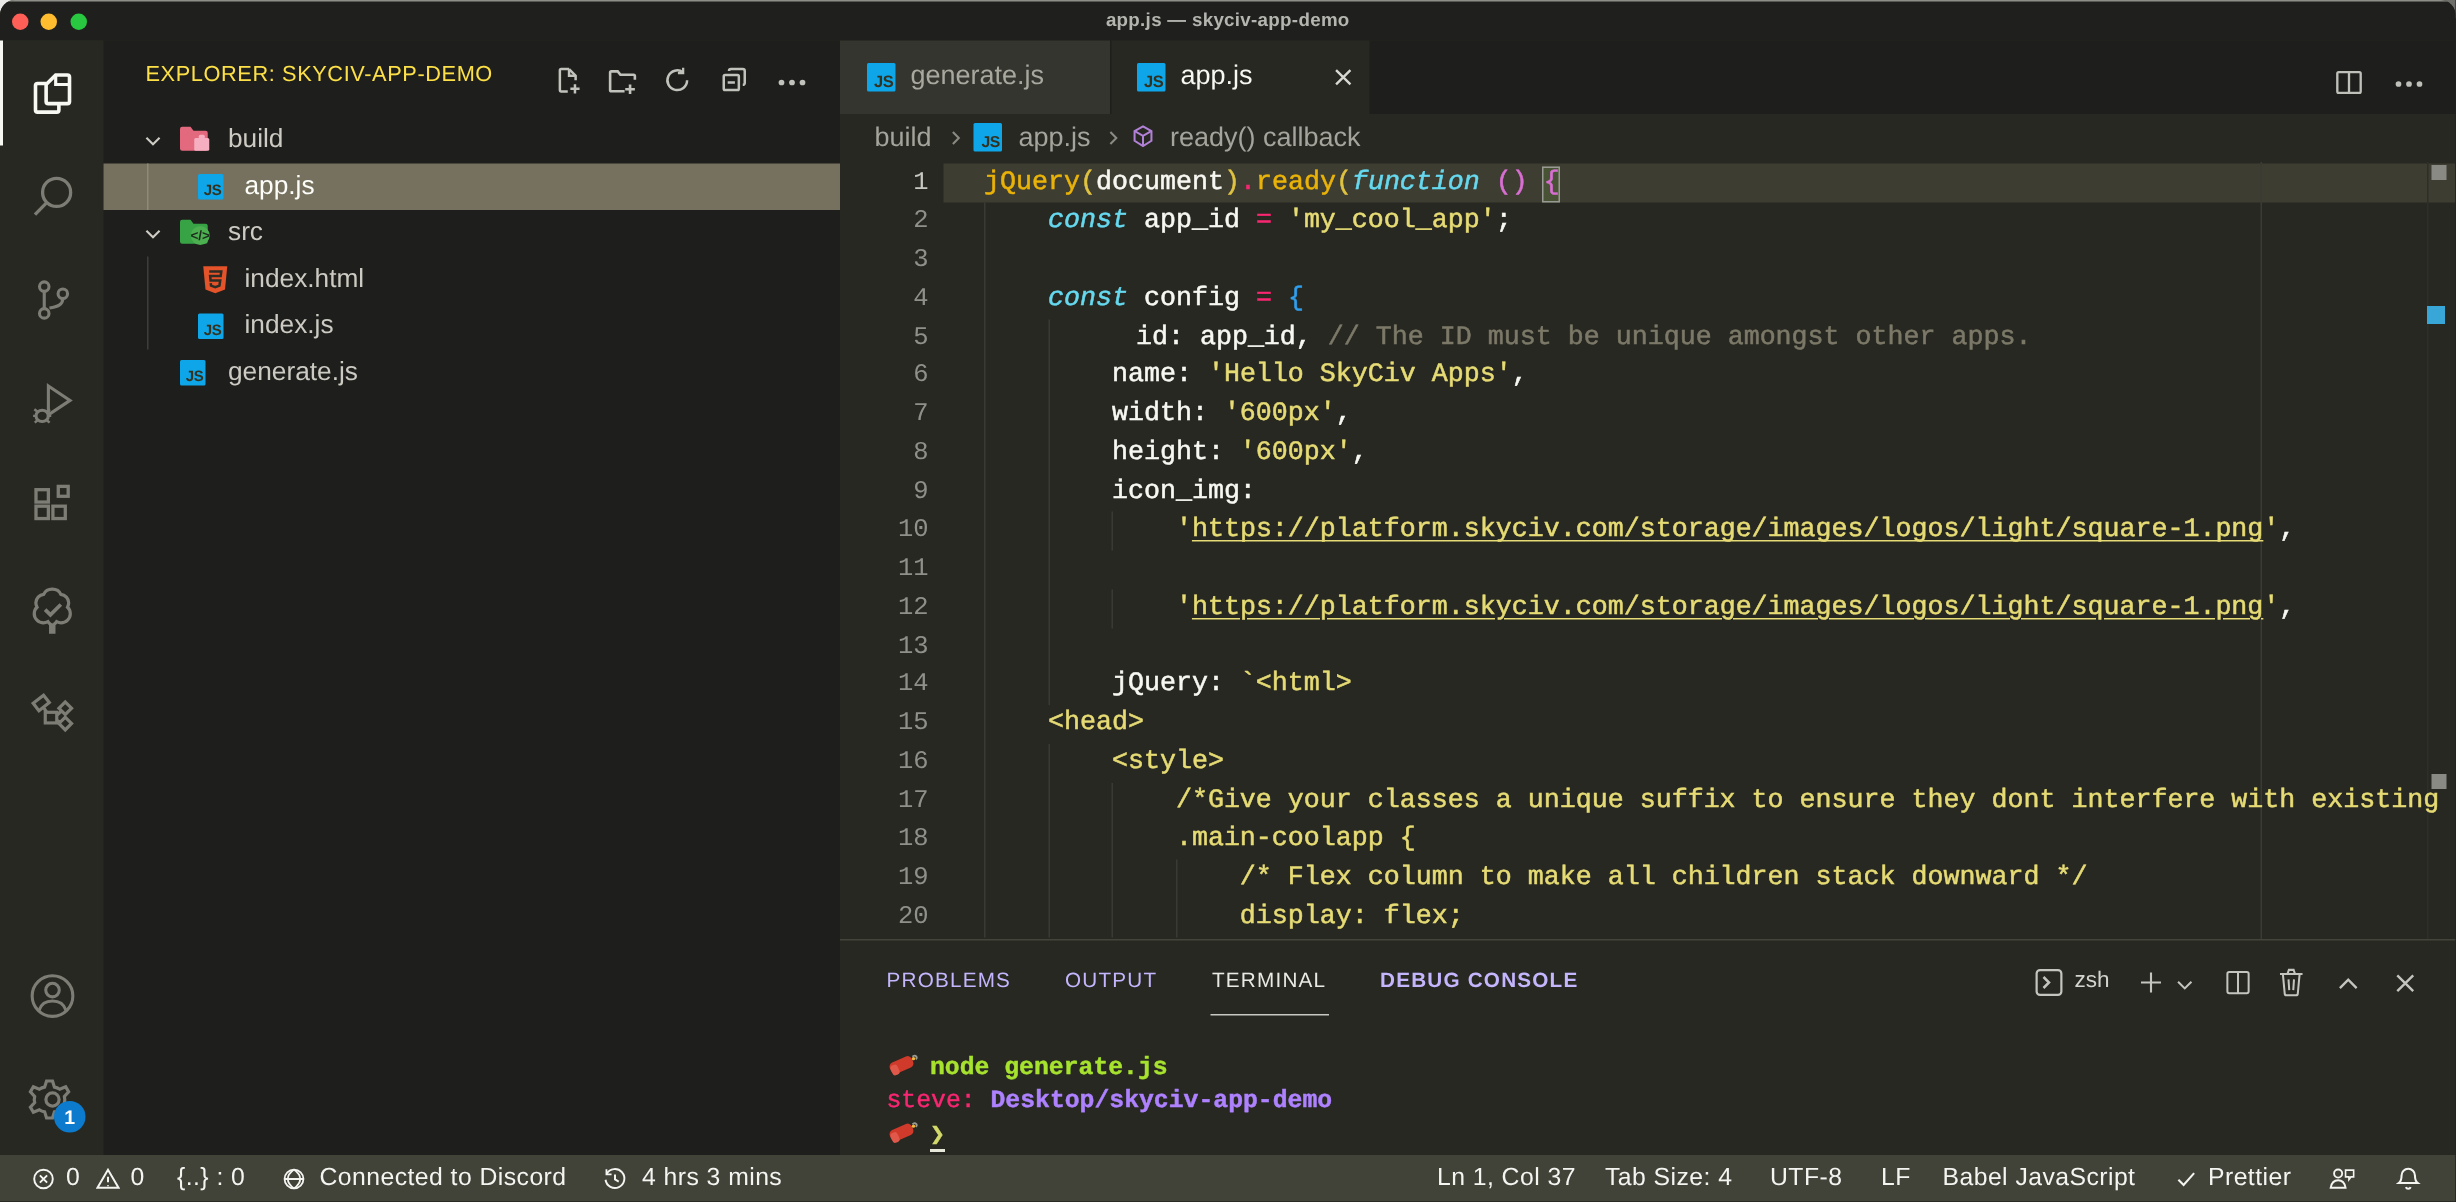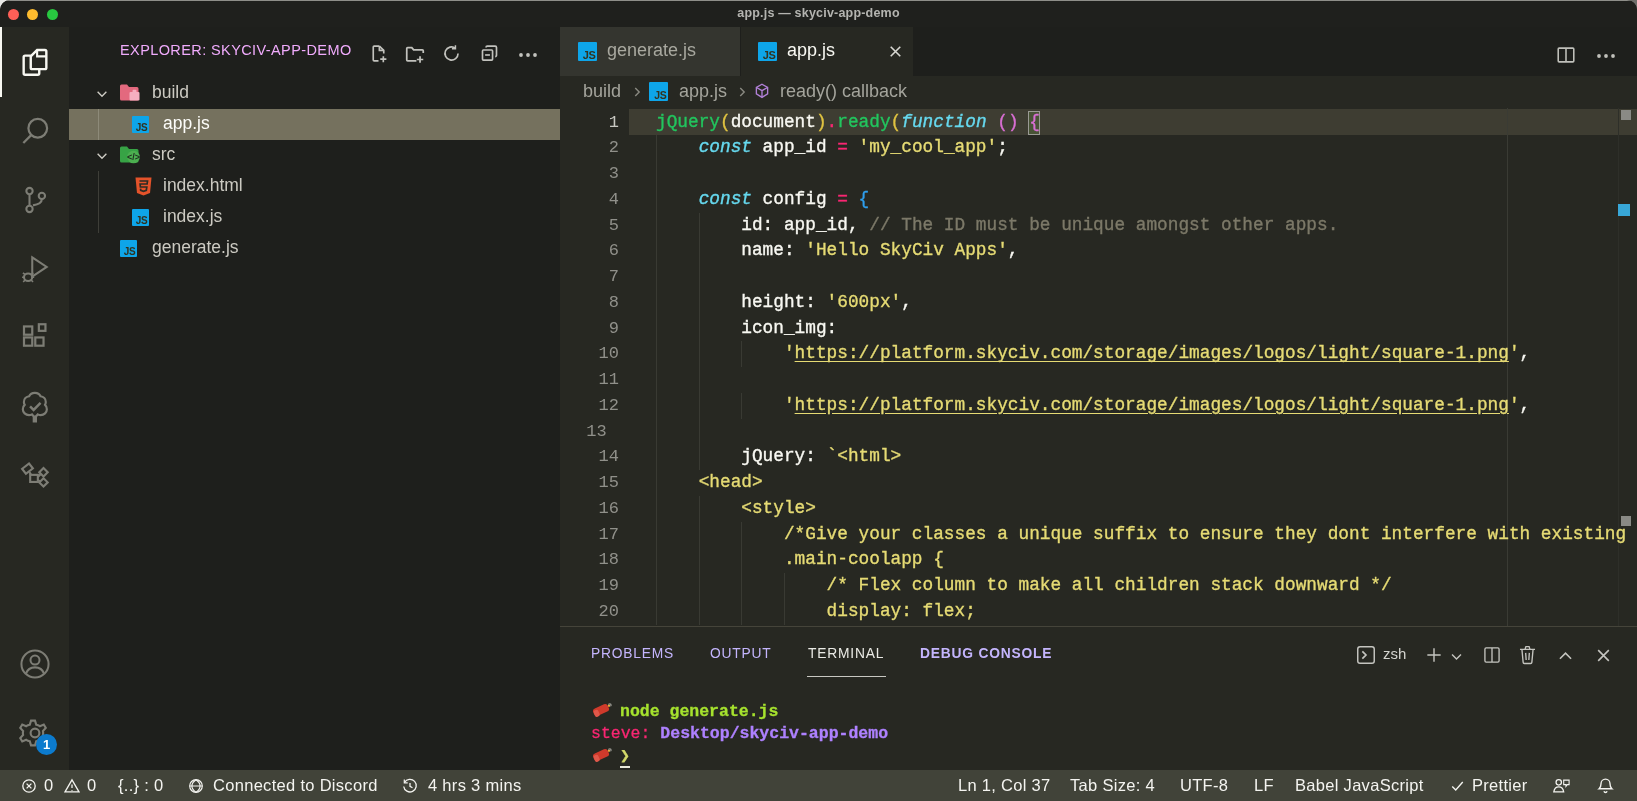--- a/index.html
+++ b/index.html
@@ -14,42 +14,42 @@
   .tl { position:absolute; top:8px; width:11px; height:11px; border-radius:50%; }
   #title { position:absolute; top:5px; left:0; width:1637px; text-align:center;
            font-size:12.5px; color:#b4b4b0; font-weight:700; letter-spacing:.2px;}
   
   #actbar { position:absolute; left:0; top:27px; width:69px; height:743px; background:#272822; }
   .acell { position:absolute; left:0; width:69px; height:69px; }
   .acell svg { position:absolute; left:50%; top:50%; transform:translate(-50%,-50%); }
   #actbar .active-border { position:absolute; left:0; top:0; width:2px; height:70px; background:#f8f8f2; }
   
   #sidebar { position:absolute; left:69px; top:27px; width:491px; height:743px; background:#1e1f1c; }
-  #sbheader { position:absolute; left:28px; top:15px; font-size:14.5px; color:#f0abfc; letter-spacing:.4px;margin-left:23px; }
+  #sbheader { position:absolute; left:28px; top:15px; font-size:14.5px; color:#fde047; letter-spacing:.4px; }
   .sbicon { position:absolute; top:16px; }
   .row { position:absolute; left:0; width:491px; height:31px; color:#cccac2; font-size:17.5px; }
   .row .lbl { position:absolute; top:4px; }
   .rowsel { background:#75715e; color:#fdfdfa; }
   .chev { position:absolute; left:26px; top:9px; width:14px; height:14px; }
   .jsicon { position:absolute; width:17px; height:17px; background:#0ea5e9; border-radius:1px; color:#32321f; font-weight:700; font-size:10px; }
   .jsicon i { position:absolute; right:1.5px; bottom:0.5px; font-style:normal; letter-spacing:-0.3px; }
   .guide { position:absolute; width:1px; background:#3e3e38; }
   
   #tabstrip { position:absolute; left:560px; top:27px; width:1077px; height:49px; background:#1e1f1c; }
   .tab { position:absolute; top:0; height:49px; font-size:18px; }
   .tab .tlbl { position:absolute; top:13px; }
   #breadcrumb { position:absolute; left:560px; top:76px; width:1077px; height:32px; background:#272822;
                 font-size:18px; color:#a4a49c; }
   #codearea { position:absolute; left:560px; top:108px; width:1077px; height:522px; background:#272822; overflow:hidden; }
   #linehl { position:absolute; left:69px; top:1px; width:1008px; height:26px; background:#3e3d32; }
   .ln { position:absolute; left:14px; width:45px; text-align:right; color:#90908a;
         font-family:"Liberation Mono", monospace; font-size:17px; line-height:25.75px; }
   .cl { position:absolute; left:96px; white-space:pre; font-family:"Liberation Mono", monospace;
         font-size:17.78px; line-height:25.75px; letter-spacing:0; -webkit-text-stroke:.35px currentColor; }
-  .w { color:#f8f8f2; } .g { color:#22c55e; } .c { color:#66d9ef; font-style:italic; }
+  .w { color:#f8f8f2; } .g { color:#eab308; } .c { color:#66d9ef; font-style:italic; }
   .p { color:#f92672; } .y { color:#e6db74; } .pu { color:#ae81ff; } .cm { color:#7c7968; }
   .gd { color:#e0c341; } .or { color:#d96fd3; } .bl { color:#2f9fee; }
   .u { text-decoration:underline; text-underline-offset:3px; }
   .ig { position:absolute; width:1px; background:#393a33; }
   
   #panel { position:absolute; left:560px; top:626px; width:1077px; height:144px; background:#272822; border-top:1px solid #45443a; }
   .ptab { position:absolute; top:19px; font-size:13.8px; letter-spacing:.8px; color:#c4b5fd; }
   .trow { position:absolute; left:31px; white-space:pre; font-family:"Liberation Mono", monospace;
           font-size:16.5px; line-height:22.5px; -webkit-text-stroke:.3px currentColor; }
   
@@ -269,21 +269,21 @@
     <div class="ln" style="top:53.1px;">3</div>
     <div class="ln" style="top:78.85px;">4</div>
     <div class="ln" style="top:104.6px;">5</div>
     <div class="ln" style="top:130.35px;">6</div>
     <div class="ln" style="top:156.1px;">7</div>
     <div class="ln" style="top:181.85px;">8</div>
     <div class="ln" style="top:207.6px;">9</div>
     <div class="ln" style="top:233.35px;">10</div>
     <div class="ln" style="top:259.1px;">11</div>
     <div class="ln" style="top:284.85px;">12</div>
-    <div class="ln" style="top:310.6px;text-align:center;">13</div>
+    <div class="ln" style="top:310.6px;">13</div>
     <div class="ln" style="top:336.35px;">14</div>
     <div class="ln" style="top:362.1px;">15</div>
     <div class="ln" style="top:387.85px;">16</div>
     <div class="ln" style="top:413.6px;">17</div>
     <div class="ln" style="top:439.35px;">18</div>
     <div class="ln" style="top:465.1px;">19</div>
     <div class="ln" style="top:490.85px;">20</div>
 
     <div class="ig" style="left:96px;top:27.35px;height:489.25px;"></div>
     <div class="ig" style="left:138.7px;top:104.6px;height:257.5px;"></div>
@@ -296,22 +296,23 @@
     <div class="ig" style="left:1058px;top:0;height:522px;background:#2e2f29;"></div>
 
     <div style="position:absolute;left:468px;top:2.5px;width:12px;height:24px;border:1.5px solid #9a9a94;background:rgba(90,120,60,.38);"></div>
     <div style="position:absolute;left:1061px;top:2px;width:10px;height:10px;background:#8a8a85;"></div>
     <div style="position:absolute;left:1058px;top:96px;width:12px;height:12px;background:#38a7d8;"></div>
     <div style="position:absolute;left:1061px;top:408px;width:10px;height:10px;background:#8a8a85;"></div>
 
     <div class="cl" style="top:1.6px;"><span class="g">jQuery</span><span class="gd">(</span><span class="w">document</span><span class="gd">)</span><span class="p">.</span><span class="g">ready</span><span class="gd">(</span><span class="c">function</span><span class="w"> </span><span class="or">() {</span></div>
     <div class="cl" style="top:27.35px;"><span class="c">    const</span><span class="w"> app_id </span><span class="p">=</span><span class="w"> </span><span class="y">'my_cool_app'</span><span class="w">;</span></div>
     <div class="cl" style="top:78.85px;"><span class="c">    const</span><span class="w"> config </span><span class="p">=</span><span class="w"> </span><span class="bl">{</span></div>
-    <div class="cl" style="top:104.6px;"><span class="w">        id: app_id, </span><span class="cm">// The ID must be unique amongst other apps.</span></div>
+    <div class="cl" style="top:104.6px;padding-left:16px;"><span class="w">        id: app_id, </span><span class="cm">// The ID must be unique amongst other apps.</span></div>
     <div class="cl" style="top:130.35px;"><span class="w">        name: </span><span class="y">'Hello SkyCiv Apps'</span><span class="w">,</span></div>
+    <div class="cl" style="top:156.1px;"><span class="w">        width: </span><span class="y">'600px'</span><span class="w">,</span></div>
     <div class="cl" style="top:181.85px;"><span class="w">        height: </span><span class="y">'600px'</span><span class="w">,</span></div>
     <div class="cl" style="top:207.6px;"><span class="w">        icon_img:</span></div>
     <div class="cl" style="top:233.35px;"><span class="y">            '<span class="u">https://platform.skyciv.com/storage/images/logos/light/square-1.png</span>'</span><span class="w">,</span></div>
     <div class="cl" style="top:284.85px;"><span class="y">            '<span class="u">https://platform.skyciv.com/storage/images/logos/light/square-1.png</span>'</span><span class="w">,</span></div>
     <div class="cl" style="top:336.35px;"><span class="w">        jQuery: </span><span class="y">`&lt;html&gt;</span></div>
     <div class="cl" style="top:362.1px;"><span class="y">    &lt;head&gt;</span></div>
     <div class="cl" style="top:387.85px;"><span class="y">        &lt;style&gt;</span></div>
     <div class="cl" style="top:413.6px;"><span class="y">            /*Give your classes a unique suffix to ensure they dont interfere with existing styles*/</span></div>
     <div class="cl" style="top:439.35px;"><span class="y">            .main-coolapp {</span></div>
     <div class="cl" style="top:465.1px;"><span class="y">                /* Flex column to make all children stack downward */</span></div>

